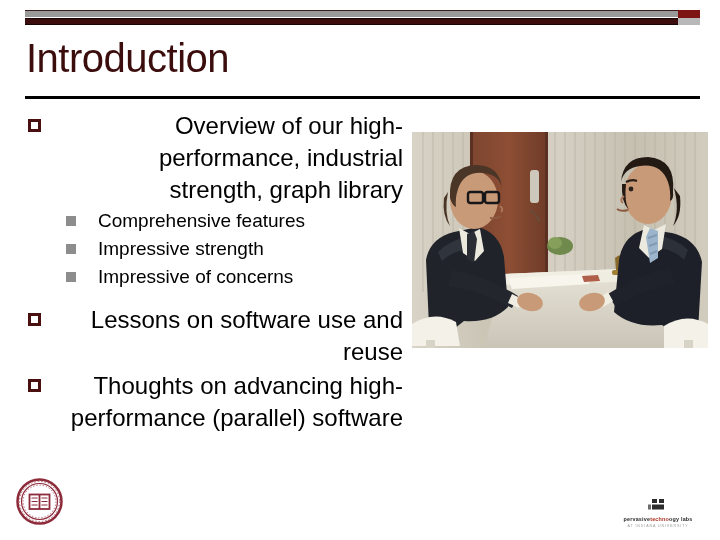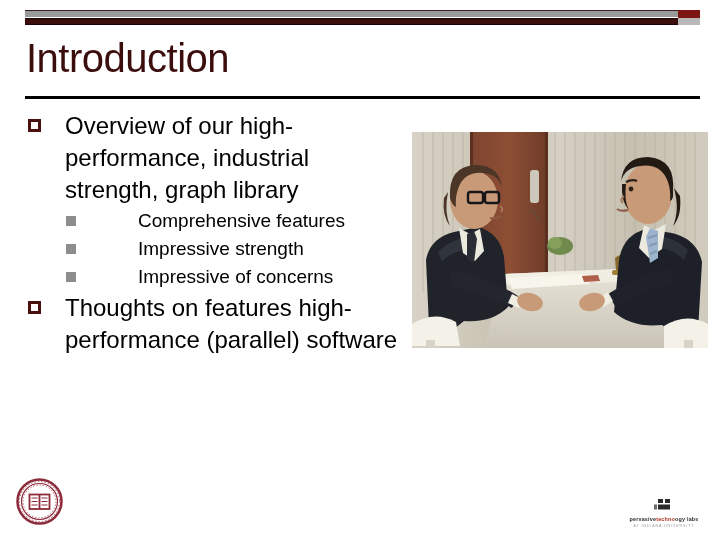--- a/index.html
+++ b/index.html
@@ -9,21 +9,20 @@
   }
   body {
     font-family: "Liberation Sans", sans-serif;
   }
   #slide {
     position: relative;
     width: 713px;
     height: 540px;
     background: #ffffff;
     overflow: hidden;
-    padding-left: 6px;
   }
 
   
   .topbar {
     position: absolute;
     left: 25px;
     top: 10px;
     width: 675px;
     height: 16px;
   }
@@ -88,27 +87,27 @@
   .content {
     position: absolute;
     left: 28px;
     top: 110px;
     width: 375px;
   }
   .bullet-row {
     display: flex;
     align-items: flex-start;
     margin-bottom: 2px;
+    text-align: right;
   }
   .bullet-row.l1 {
     margin-left: 0;
   }
   .bullet-row.l2 {
     margin-left: 38px;
-    gap: 40px;
   }
   .marker-l1 {
     flex: 0 0 auto;
     width: 13px;
     height: 13px;
     border: 3px solid #4a1010;
     background: #ffffff;
     box-sizing: border-box;
     margin-top: 9px;
     margin-right: 24px;
@@ -212,24 +211,28 @@
     <div class="bullet-row l2">
       <div class="marker-l2"></div>
       <div class="btext-l2">Impressive strength</div>
     </div>
 
     <div class="bullet-row l2">
       <div class="marker-l2"></div>
       <div class="btext-l2">Impressive of concerns</div>
     </div>
 
+    <div class="bullet-row l1" style="margin-top:14px;">
+      <div class="marker-l1"></div>
+      <div class="btext-l1">Lessons on software use and reuse</div>
+    </div>
 
     <div class="bullet-row l1">
       <div class="marker-l1"></div>
-      <div class="btext-l1">Thoughts on features high-performance (parallel) software</div>
+      <div class="btext-l1">Thoughts on advancing high-performance (parallel) software</div>
     </div>
 
   </div>
 
   <div class="photo">
     <svg width="296" height="216" viewBox="0 0 296 216">
       <defs>
         <linearGradient id="wallg" x1="0" y1="0" x2="1" y2="0">
           <stop offset="0%" stop-color="#d8d3c6"></stop>
           <stop offset="25%" stop-color="#cbc5b6"></stop>

